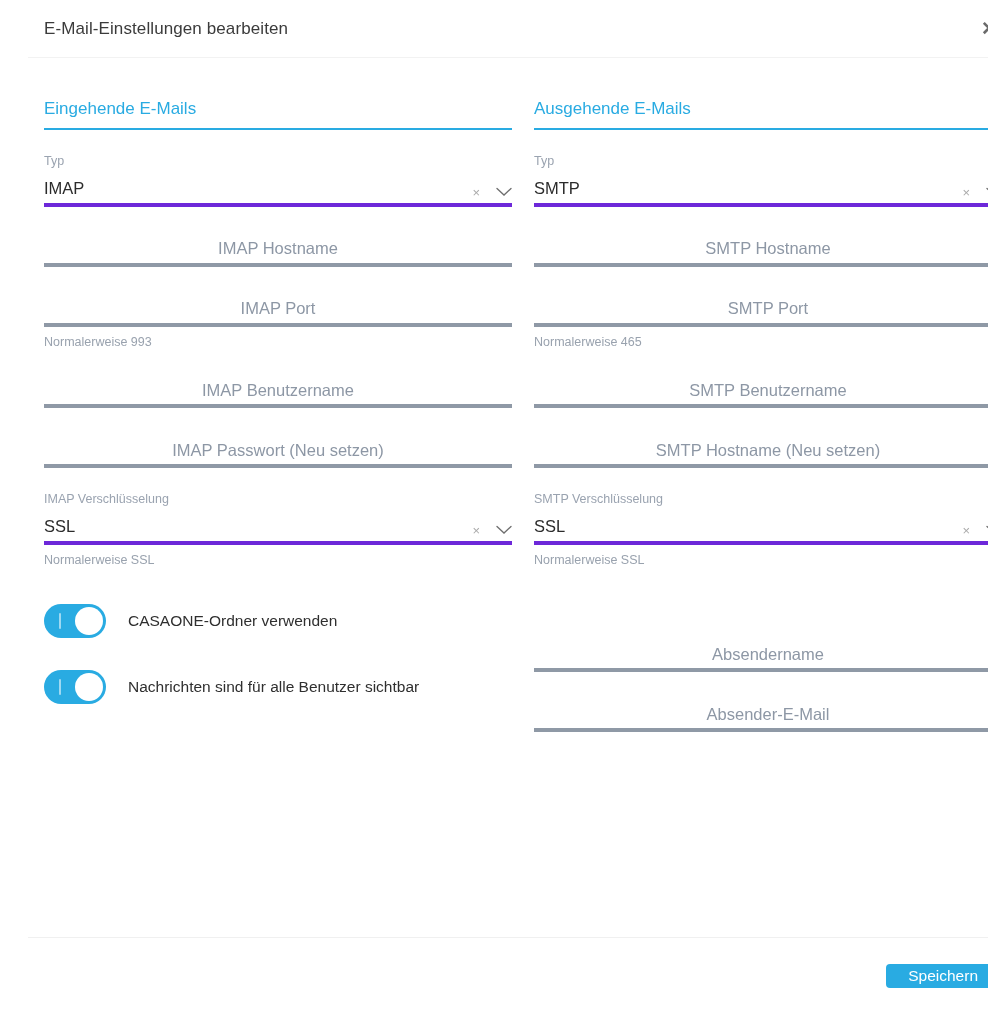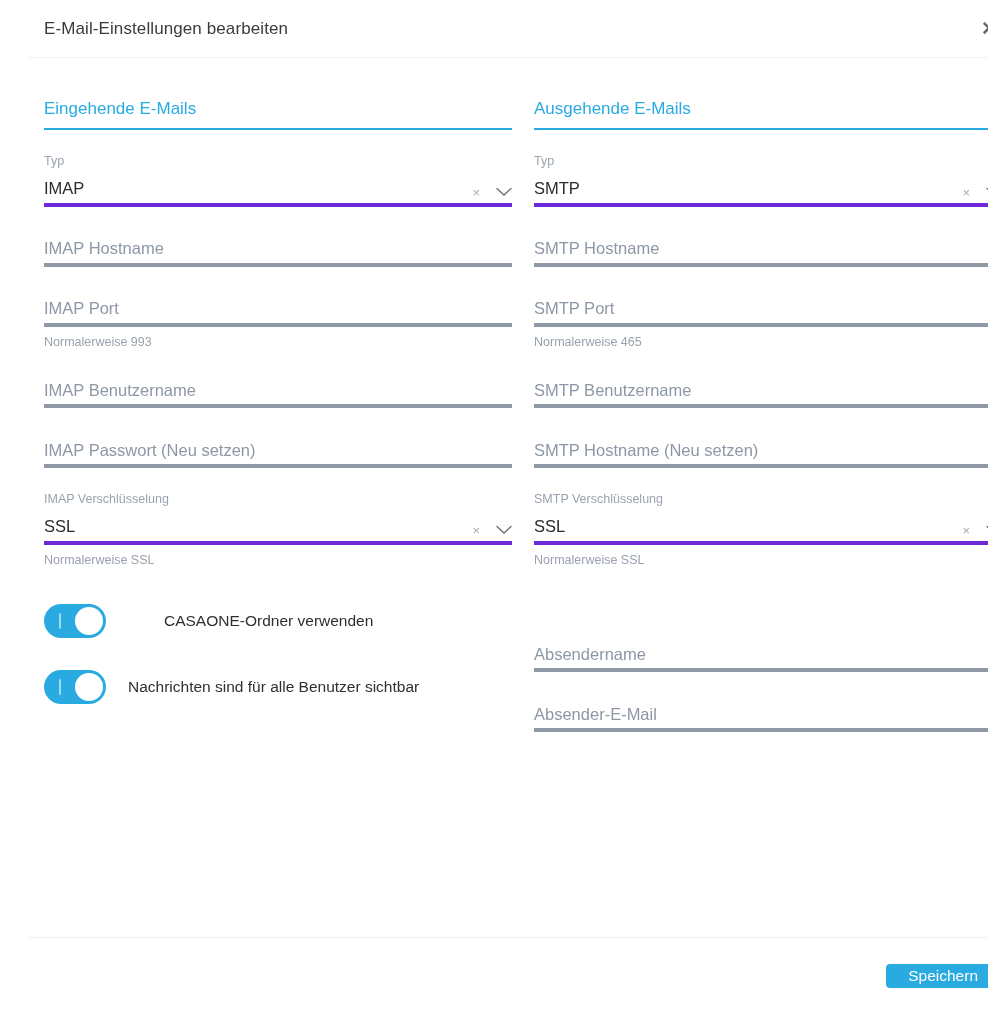--- a/index.html
+++ b/index.html
@@ -90,21 +90,21 @@
     line-height: 1;
     margin-bottom: 9px;
   }
   .field-line {
     position: relative;
     border-bottom: 4px solid #6d28d9;
     height: 30px;
     display: flex;
     align-items: flex-end;
   }
-  .field-line.plain { border-bottom-color: #8f99a6; }
+  .field-line.plain { border-bottom-color: #8f99a6; justify-content: center; }
   .placeholder {
     font-size: 16.5px;
     color: #8d97a5;
     line-height: 1;
     padding-bottom: 6px;
     white-space: nowrap;
   }
   .value {
     font-size: 16.5px;
     color: #2b2b2b;
@@ -141,21 +141,21 @@
     display: block;
   }
   .ic-caret svg { display: block; }
 
   
   .toggle-row {
     display: flex;
     align-items: center;
     margin-top: 32px;
   }
-  .toggle-row.first { margin-top: 38px; gap: 36px; }
+  .toggle-row.first { margin-top: 38px; }
   .switch {
     position: relative;
     width: 62px; height: 34px;
     border-radius: 17px;
     background: #29abe2;
     flex: 0 0 62px;
     cursor: pointer;
   }
   .switch .bar {
     position: absolute;

